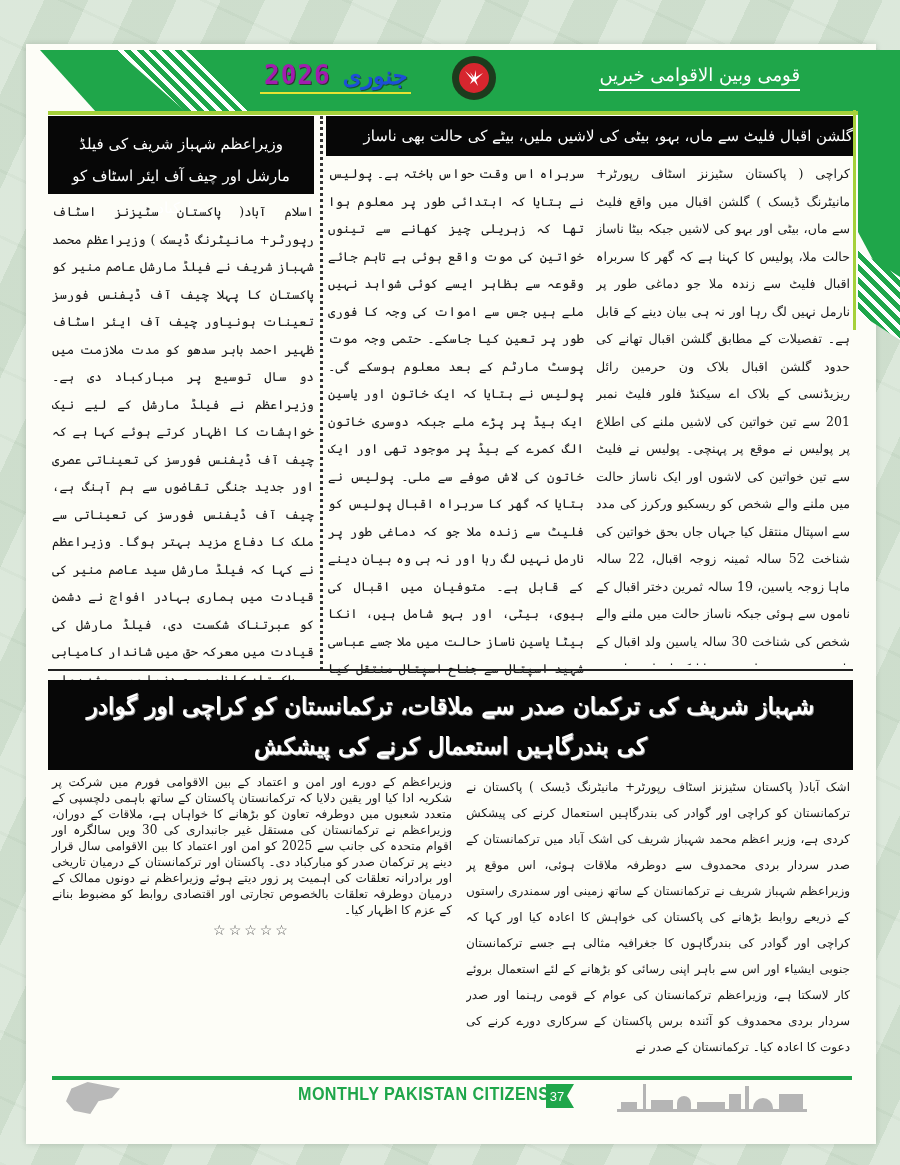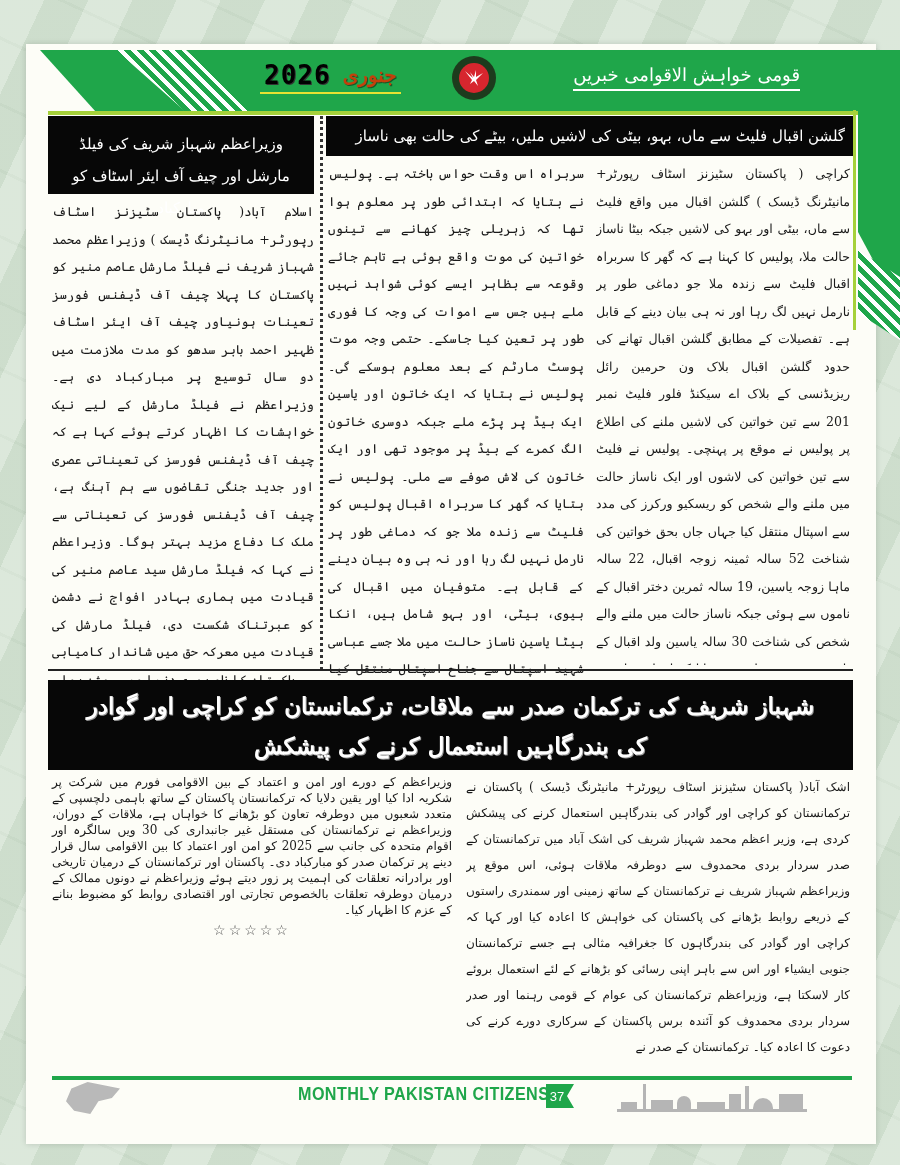--- a/index.html
+++ b/index.html
@@ -41,25 +41,25 @@
     clip-path: polygon(0 0, 50% 0, 100% 100%, 50% 100%);
   }
   .header-date {
     position: absolute; left: 260px; top: 60px; height: 34px;
     display: flex; align-items: center; gap: 12px;
     direction: rtl;
     border-bottom: 2px solid #e8e233;
     padding: 0 4px 2px 4px;
   }
   .date-month {
-    font-family: "DejaVu Serif", serif; font-size: 20px; color: #c2410c; font-weight: bold;
+    font-family: "DejaVu Serif", serif; font-size: 24px; color: #1d4ed8; font-weight: bold;
     text-shadow: 1px 1px 0 #145c2a;
   }
   .date-year {
-    font-family: "DejaVu Sans Mono", monospace; font-size: 26px; color: #000000; font-weight: bold;
+    font-family: "DejaVu Sans Mono", monospace; font-size: 26px; color: #a21caf; font-weight: bold;
     text-shadow: 1px 1px 0 #333; letter-spacing: 1px;
   }
   .header-logo {
     position: absolute; left: 452px; top: 56px; width: 44px; height: 44px;
     border-radius: 50%; background: #1d3b1d;
     display: flex; align-items: center; justify-content: center;
   }
   .header-logo .inner {
     width: 30px; height: 30px; border-radius: 50%; background: #d7262e;
     display: flex; align-items: center; justify-content: center;
@@ -106,21 +106,21 @@
     position: absolute; left: 320px; top: 116px; width: 0; height: 554px;
     border-left: 3px dotted #333;
   }
 
   .top-left-headline {
     position: absolute; left: 48px; top: 116px; width: 266px; height: 78px;
     font-size: 15px; line-height: 32px; padding: 12px 8px;
   }
   .top-right-headline {
     position: absolute; left: 326px; top: 116px; width: 527px; height: 40px;
-    font-size: 15px; line-height: 40px; padding: 0 8px; text-align: right;
+    font-size: 15px; line-height: 40px; padding: 0 0; text-align: right;
   }
 
   .mid-headline {
     position: absolute; left: 48px; top: 680px; width: 805px; height: 90px;
     font-size: 23px; line-height: 40px; padding: 6px 36px; font-weight: bold;
     text-shadow: 1px 1px 0 #999;
   }
   .bottom-divider-line {
     position: absolute; left: 48px; top: 669px; width: 805px; height: 2px; background: #222;
   }
@@ -169,21 +169,21 @@
   <span class="date-month">جنوری</span>
   <span class="date-year">2026</span>
 </div>
 <div class="header-logo">
   <div class="inner">
     <svg width="20" height="18" viewBox="0 0 20 18">
       <path d="M1 2 L9 9 L6 3 L10 8 L12 1 L12 8 L19 4 L12 11 L14 17 L10 12 L6 15 L8 11 Z" fill="#fff"></path>
     </svg>
   </div>
 </div>
-<div class="header-section">قومی خواہش الاقوامی خبریں</div>
+<div class="header-section">قومی وبین الاقوامی خبریں</div>
 <div class="header-lime"></div>
 <div class="right-wedge"></div>
 <div class="right-lime"></div>
 <div class="right-stripes"></div>
 
 <div class="headline-box top-left-headline">وزیراعظم شہباز شریف کی فیلڈ مارشل اور چیف آف ایئر اسٹاف کو مبارکباد</div>
 <div class="col" style="left:52px; top:198px; width:262px;">
   <p>اسلام آباد( پاکستان سٹیزنز اسٹاف رپورٹر+ مانیٹرنگ ڈیسک ) وزیراعظم محمد شہباز شریف نے فیلڈ مارشل عاصم منیر کو پاکستان کا پہلا چیف آف ڈیفنس فورسز تعینات ہونیاور چیف آف ایئر اسٹاف ظہیر احمد بابر سدھو کو مدت ملازمت میں دو سال توسیع پر مبارکباد دی ہے۔ وزیراعظم نے فیلڈ مارشل کے لیے نیک خواہشات کا اظہار کرتے ہوئے کہا ہے کہ چیف آف ڈیفنس فورسز کی تعیناتی عصری اور جدید جنگی تقاضوں سے ہم آہنگ ہے، چیف آف ڈیفنس فورسز کی تعیناتی سے ملک کا دفاع مزید بہتر ہوگا۔ وزیراعظم نے کہا کہ فیلڈ مارشل سید عاصم منیر کی قیادت میں ہماری بہادر افواج نے دشمن کو عبرتناک شکست دی، فیلڈ مارشل کی قیادت میں معرکہ حق میں شاندار کامیابی سے پاکستان کا نام پوری دنیا میں روشن ہوا۔</p>
   <div class="stars" style="margin-top:6px;">☆☆☆☆☆</div>
 </div>

